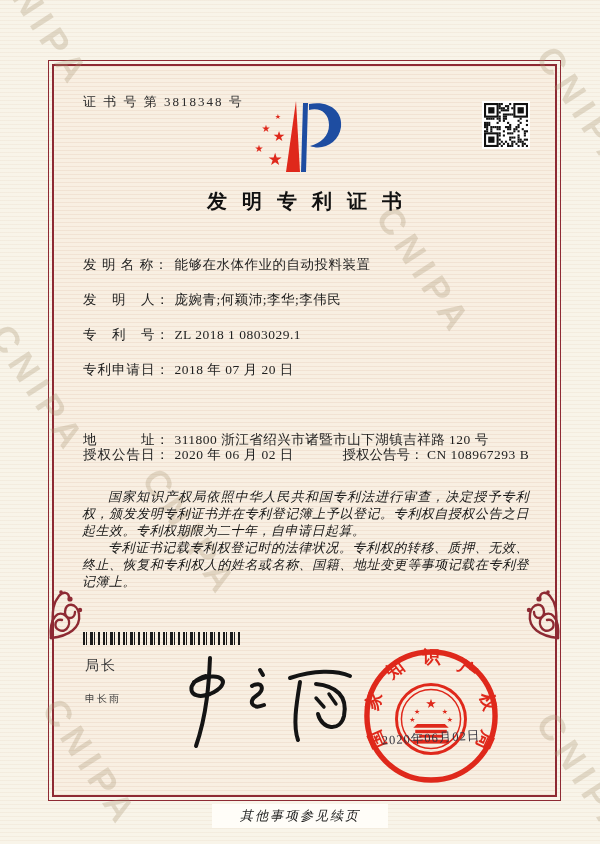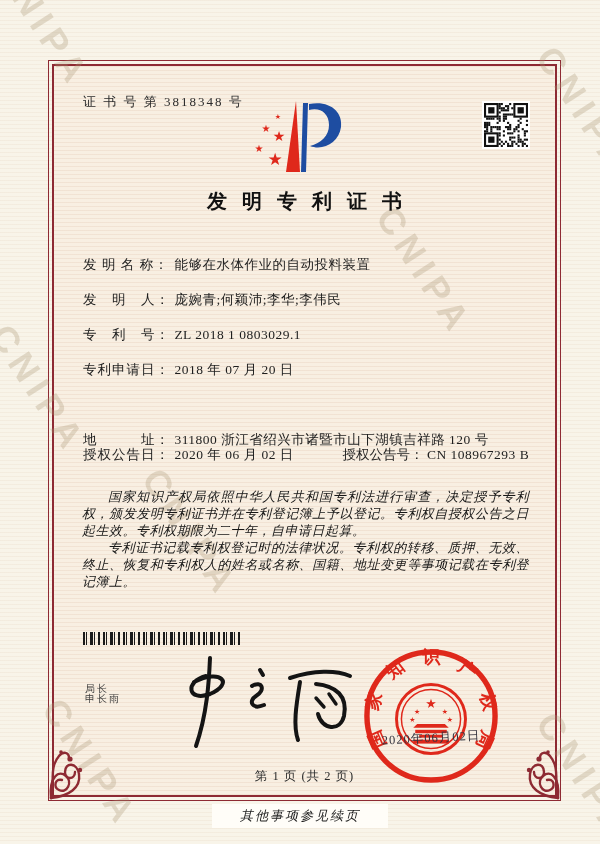--- a/index.html
+++ b/index.html
@@ -52,21 +52,21 @@
   .barcode{
     position:absolute; left:31px; top:568px; width:158px; height:13px;
     background:repeating-linear-gradient(90deg,
       #1b1b1b 0 2px, transparent 2px 3px,
       #1b1b1b 3px 4px, transparent 4px 7px,
       #1b1b1b 7px 10px, transparent 10px 11px,
       #1b1b1b 11px 12px, transparent 12px 15px,
       #1b1b1b 15px 17px, transparent 17px 20px);
   }
   
-  .signer-title{position:absolute; left:33px; top:618px; font-size:10px; color:#3a3a3a; letter-spacing:2px;font-family:Liberation Mono, monospace;}
+  .signer-title{position:absolute; left:33px; top:593px; font-size:14px; color:#3a3a3a; letter-spacing:2px;font-family:Liberation Mono, monospace;}
   .signer-name{position:absolute; left:33px; top:628px; font-size:10px; color:#3a3a3a; letter-spacing:2px;}
   .signature{position:absolute; left:112px; top:584px; width:205px; height:110px;}
   
   .seal{position:absolute; left:310px; top:583px; width:138px; height:138px;}
   .seal svg{display:block; width:100%; height:100%;}
   .seal-date{
     position:absolute; left:306px; top:666px; width:146px; text-align:center;
     font-size:12.5px; color:#33333e; letter-spacing:1px; transform:rotate(-3deg);
   }
   .page-no{position:absolute; left:0; right:0; top:704px; text-align:center; font-size:12.5px; color:#2b2b2b; letter-spacing:1px;}
@@ -91,21 +91,21 @@
   <div class="wm-layer">
     <div class="wm" style="left:-30px; top:2px">CNIPA</div>
     <div class="wm" style="left:512px; top:90px">CNIPA</div>
     <div class="wm" style="left:352px; top:250px">CNIPA</div>
     <div class="wm" style="left:-34px; top:368px">CNIPA</div>
     <div class="wm" style="left:118px; top:512px">CNIPA</div>
     <div class="wm" style="left:18px;  top:742px">CNIPA</div>
     <div class="wm" style="left:512px; top:756px">CNIPA</div>
   </div>
 
-  <div class="content" style="left:52px; top:64px; width:505px; height:733px;">
+  <div class="content" style="left:52px; top:64px; width:505px; height:573px;">
 
     <div class="cert-no">证 书 号 第 3818348 号</div>
 
     <div class="qr">
         <svg viewBox="0 0 42 42">
           <rect x="0" y="0" width="14" height="14" fill="#111"></rect>
           <rect x="2" y="2" width="10" height="10" fill="#fff"></rect>
           <rect x="4" y="4" width="6" height="6" fill="#111"></rect>
           <rect x="28" y="0" width="14" height="14" fill="#111"></rect>
           <rect x="30" y="2" width="10" height="10" fill="#fff"></rect>
@@ -322,21 +322,20 @@
           </g>
           <polygon points="52,82 88,82 84,78 56,78"></polygon>
           <rect x="54" y="84" width="32" height="3.5"></rect>
           <rect x="58" y="89" width="24" height="3"></rect>
           <rect x="52" y="94" width="36" height="4"></rect>
         </g>
       </svg>
     </div>
     <div class="seal-date">2020年06月02日</div>
 
-    <div class="page-no">第 1 页 (共 2 页)</div>
 
     <div class="orn left">
       <svg viewBox="0 0 68 68" fill="none" stroke="#8e2a33" stroke-width="2.4" stroke-linecap="round">
         <path d="M4,64 C2,42 12,36 19,42 C26,48 20,60 12,56 C6,53 8,44 15,46"></path>
         <path d="M4,64 C22,62 34,54 32,40 C30,28 18,28 18,38 C18,46 28,46 28,38"></path>
         <path d="M4,64 C8,46 2,34 12,22 C16,17 22,18 22,24"></path>
         <circle cx="23" cy="25" r="2.6" fill="#8e2a33" stroke="none"></circle>
         <circle cx="33" cy="36" r="2.2" fill="#8e2a33" stroke="none"></circle>
         <circle cx="14" cy="18" r="1.8" fill="#8e2a33" stroke="none"></circle>
       </svg>

